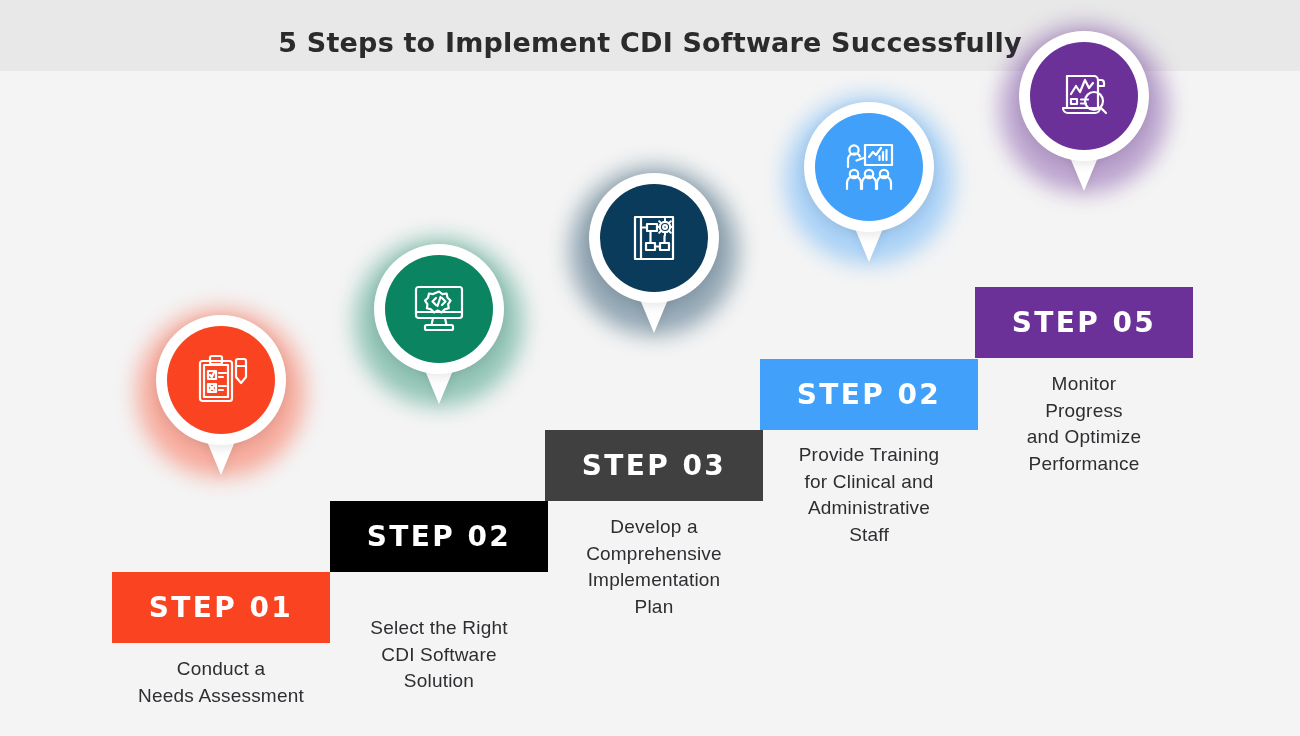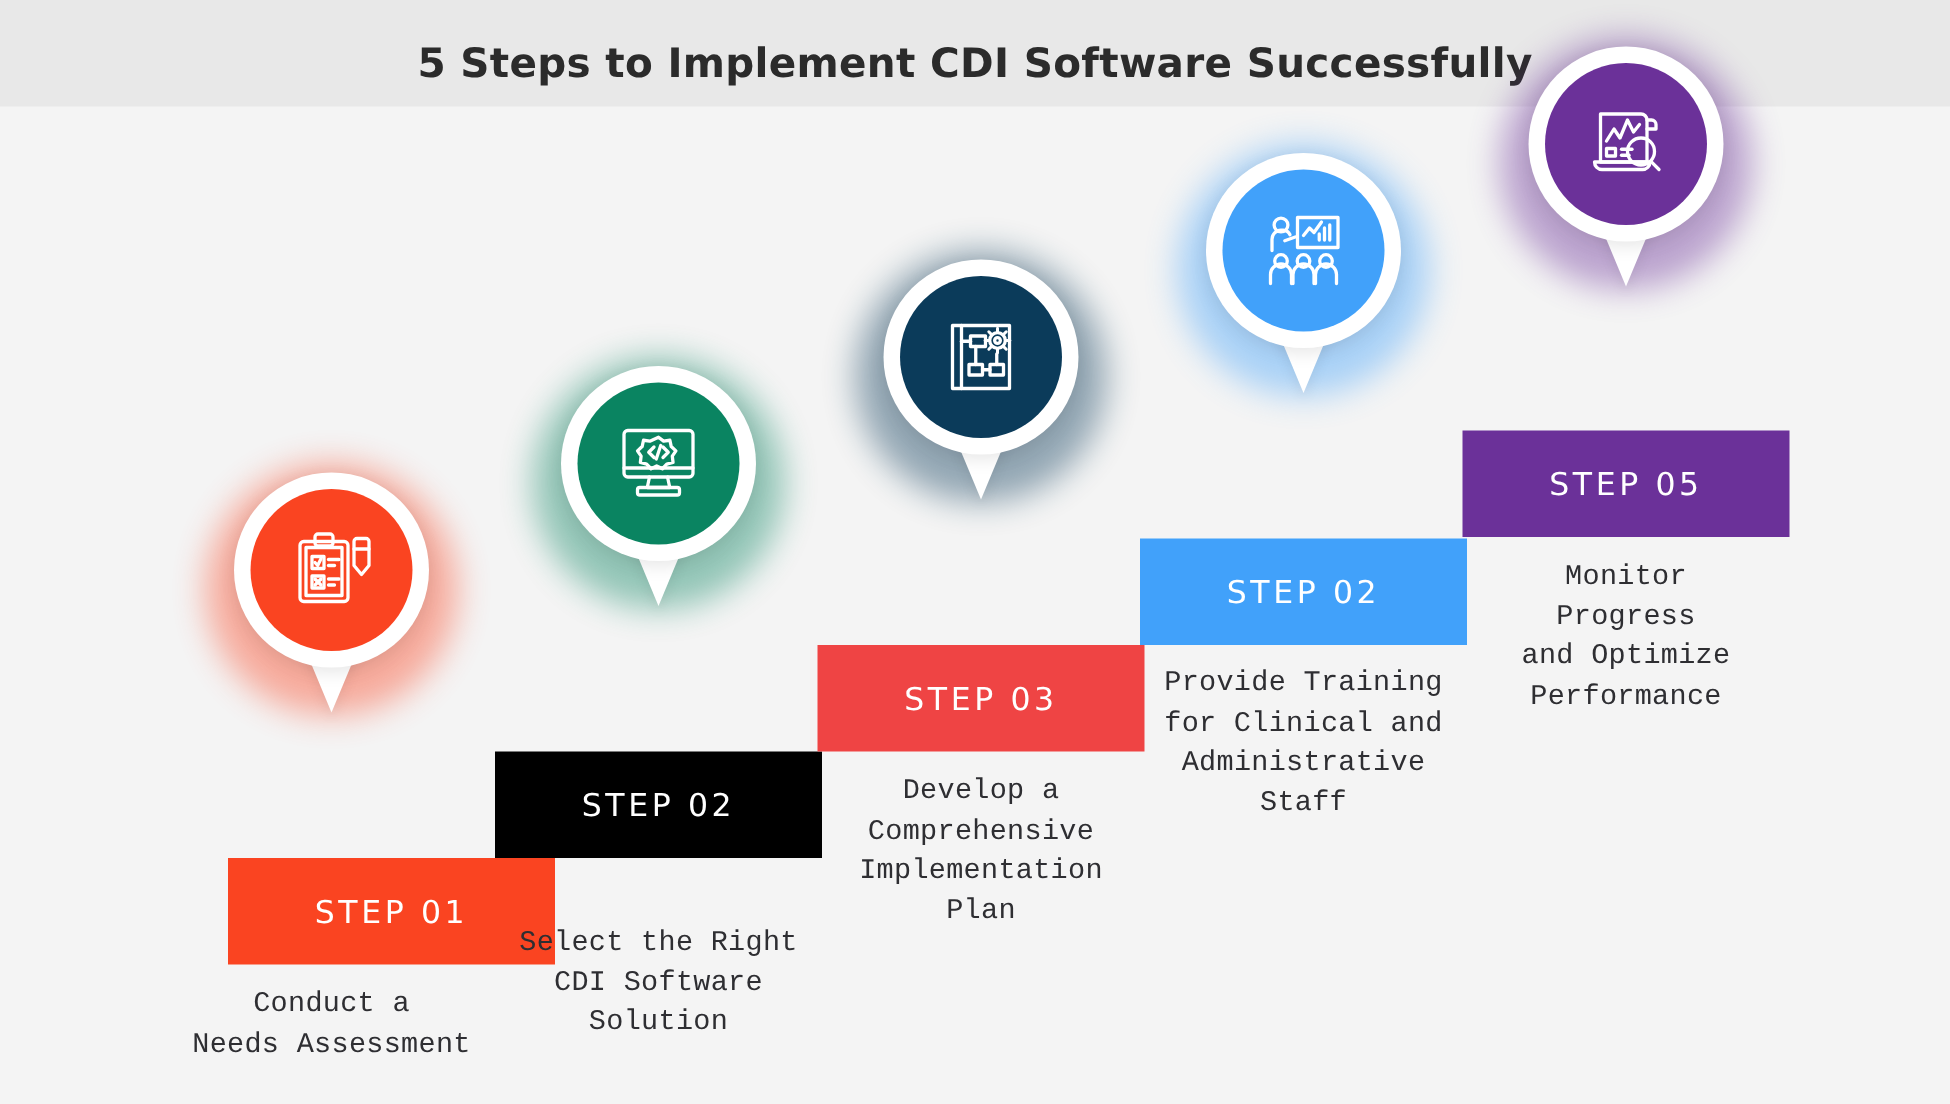--- a/index.html
+++ b/index.html
@@ -111,36 +111,36 @@
   .label-bar {
     position: absolute;
     width: 218px;
     height: 71px;
     display: flex;
     align-items: center;
     justify-content: center;
   }
   .label-bar-text {
     color: #ffffff;
-    font-size: 21px;
-    font-weight: normal;
+    font-size: 28px;
+    font-weight: bold;
     letter-spacing: 2.4px;
     font-family: "DejaVu Sans", sans-serif;
   }
 
   
   .caption {
     position: absolute;
     width: 218px;
     text-align: center;
     color: #2e2e32;
     font-size: 19px;
     line-height: 26.5px;
     letter-spacing: 0.2px;
-    font-family: Liberation Mono, monospace;
+    font-family: Liberation Sans, sans-serif;
   }
 </style>
 </head>
 <body>
 
 <div id="page">
 
   <div class="header-bar">
     <div class="header-title">5 Steps to Implement CDI Software Successfully</div>
   </div>
@@ -164,21 +164,21 @@
             <rect x="16" y="33" width="8" height="8"></rect>
             <line x1="18" y1="35" x2="22" y2="39"></line>
             <line x1="22" y1="35" x2="18" y2="39"></line>
             <line x1="27" y1="35" x2="34" y2="35"></line>
             <line x1="27" y1="39" x2="31" y2="39"></line>
             <path d="M46 8 h6 a2 2 0 0 1 2 2 v16 l-5 6 l-5 -6 v-16 a2 2 0 0 1 2 -2 z"></path>
             <line x1="44" y1="15" x2="54" y2="15"></line>
           </svg>
         </div>
       </div>
-      <div class="label-bar" style="top:501px; background:#fa4421;margin-left:40px;">
+      <div class="label-bar" style="top:501px; background:#fa4421;">
         <span class="label-bar-text">STEP 01</span>
       </div>
       <div class="caption" style="top:585px; white-space:pre-line;text-align:center;">Conduct a
 Needs Assessment</div>
     </div>
 
     <div class="step" style="left:330px; top:0;">
       <div class="pin-wrap" style="top:159px;">
         <div class="pin-glow" style="background:#0a8461;"></div>
         <div class="pin-tail"></div>
@@ -228,21 +228,21 @@
               <line x1="30.8" y1="17" x2="33.5" y2="17"></line>
               <line x1="44.5" y1="17" x2="47.2" y2="17"></line>
               <line x1="33.2" y1="11.2" x2="35.1" y2="13.1"></line>
               <line x1="42.9" y1="20.9" x2="44.8" y2="22.8"></line>
               <line x1="44.8" y1="11.2" x2="42.9" y2="13.1"></line>
               <line x1="35.1" y1="20.9" x2="33.2" y2="22.8"></line>
             </g>
           </svg>
         </div>
       </div>
-      <div class="label-bar" style="top:359px; background:#ef4444;">
+      <div class="label-bar" style="top:359px; background:#404040;">
         <span class="label-bar-text">STEP 03</span>
       </div>
       <div class="caption" style="top:443px; white-space:pre-line;">Develop a
 Comprehensive
 Implementation
 Plan</div>
     </div>
 
     <div class="step" style="left:760px; top:0;">
       <div class="pin-wrap" style="top:17px;">

